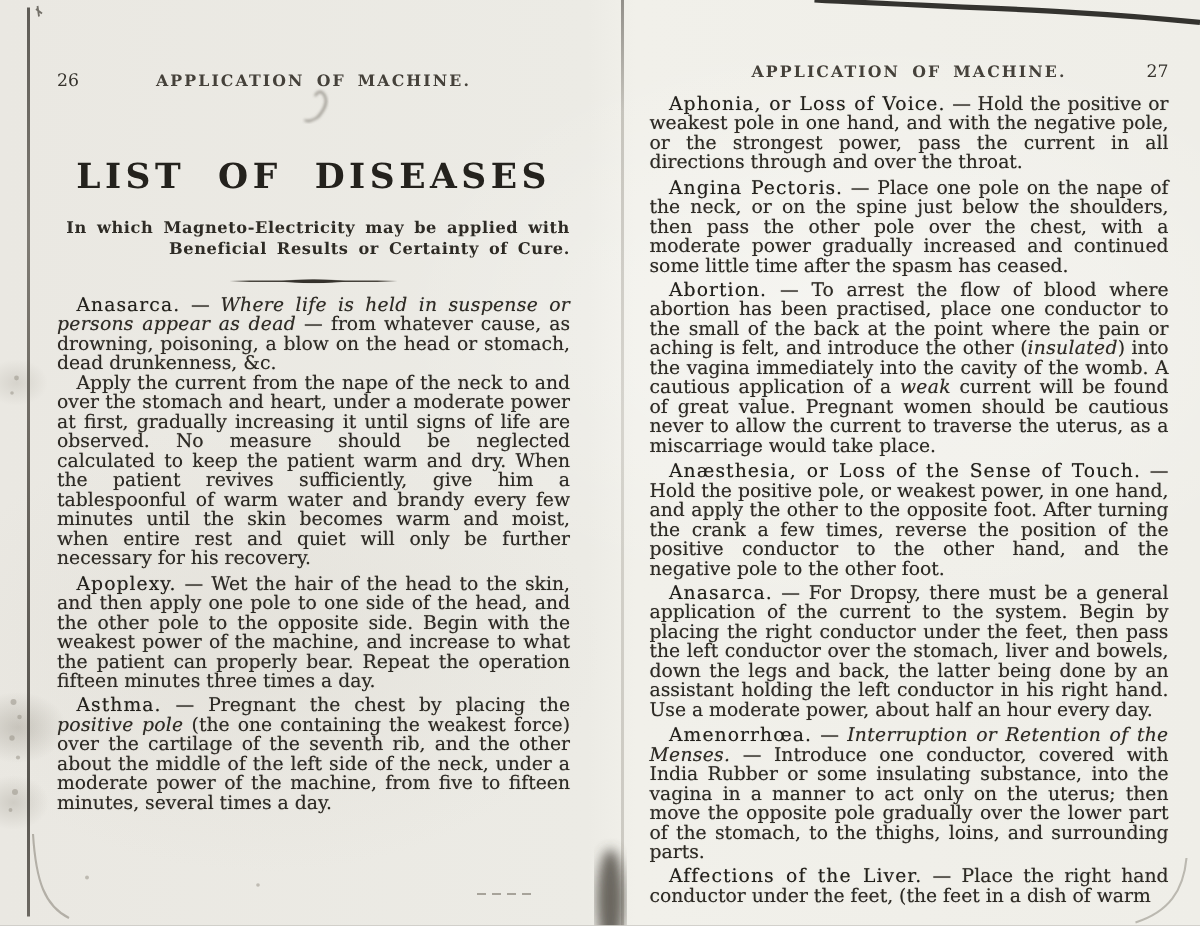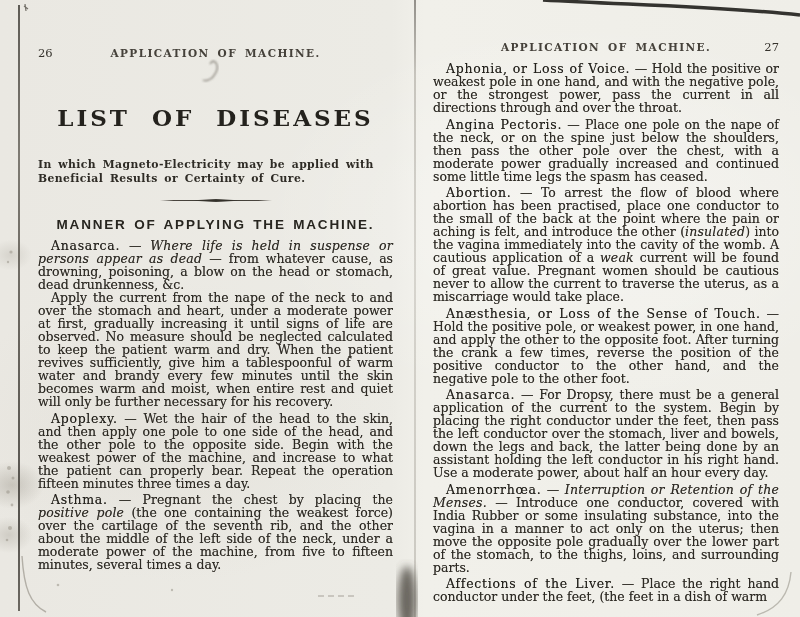--- a/index.html
+++ b/index.html
@@ -29,39 +29,39 @@
   .gutter-line{
     position:absolute;left:414px;top:0;width:2px;height:100%;
     background:linear-gradient(180deg,
       rgba(70,66,60,.55) 0%, rgba(130,125,115,.38) 12%,
       rgba(150,145,135,.30) 45%, rgba(140,135,125,.34) 80%,
       rgba(120,115,105,.30) 100%);
   }
   .artifacts{position:absolute;inset:0;pointer-events:none;}
 
   .page{position:absolute;top:0;box-sizing:border-box;}
-  .page-left{left:20px;width:396px;padding:46px 23px 0 18px;}
+  .page-left{left:20px;width:396px;padding:46px 36px 0 18px;}
   .page-right{left:419px;width:370px;padding:40px 10px 0 14px;}
 
   .running-head{display:flex;align-items:baseline;}
   .pagenum{width:34px;font-size:11.5px;color:#35322c;}
   .pagenum.right{text-align:right;}
   .rh-title{
     flex:1;text-align:center;
     font-size:10.5px;font-weight:700;letter-spacing:1.4px;word-spacing:3px;
     color:#45413a;
   }
 
   .book-title{
     margin:44px 0 0;text-align:center;
     font-size:23px;font-weight:700;letter-spacing:3px;word-spacing:11px;
     color:#24221d;
   }
   .subtitle{
-    margin-top:27px;text-align:left;
+    margin-top:14px;text-align:right;
     font-size:10.8px;font-weight:700;line-height:14px;
     letter-spacing:.4px;word-spacing:2.5px;color:#2e2b25;
   }
   .divider{
     position:relative;margin:13px auto 0;width:112px;height:3px;
   }
   .divider::before{
     content:"";position:absolute;left:0;right:0;top:1px;height:1px;
     background:linear-gradient(90deg,transparent,#4a463f 12%,#3a3731 50%,#4a463f 88%,transparent);
   }
@@ -107,40 +107,39 @@
 
     <h1 class="book-title">LIST OF DISEASES</h1>
 
     <div class="subtitle">
       <div>In which Magneto-Electricity may be applied with</div>
       <div>Beneficial Results or Certainty of Cure.</div>
     </div>
 
     <div class="divider"></div>
 
-    <h2 class="section-heading">MANNER OF APPLYING THE MACHINE.</h2>
 
     <div class="entries">
         <p class="para entry-first"><strong class="term">Anasarca.</strong><span> — </span><em>Where life is held in suspense or persons appear as dead</em><span> — from whatever cause, as drowning, poisoning, a blow on the head or stomach, dead drunkenness, &amp;c.</span></p>
         <p class="para"><span>Apply the current from the nape of the neck to and over the stomach and heart, under a moderate power at first, gradually increasing it until signs of life are observed.  No measure should be neglected calculated to keep the patient warm and dry.  When the patient revives sufficiently, give him a tablespoonful of warm water and brandy every few minutes until the skin becomes warm and moist, when entire rest and quiet will only be further necessary for his recovery.</span></p>
         <p class="para entry-first"><strong class="term">Apoplexy.</strong><span> — Wet the hair of the head to the skin, and then apply one pole to one side of the head, and the other pole to the opposite side.  Begin with the weakest power of the machine, and increase to what the patient can properly bear.  Repeat the operation fifteen minutes three times a day.</span></p>
         <p class="para entry-first"><strong class="term">Asthma.</strong><span> — Pregnant the chest by placing the </span><em>positive pole</em><span> (the one containing the weakest force) over the cartilage of the seventh rib, and the other about the middle of the left side of the neck, under a moderate power of the machine, from five to fifteen minutes, several times a day.</span></p>
       </div>
   </div>
 
   <div class="page page-right">
     <div class="running-head">
       <span class="pagenum"></span>
       <span class="rh-title">APPLICATION OF MACHINE.</span>
       <span class="pagenum right">27</span>
     </div>
 
     <div class="entries">
         <p class="para entry-first"><strong class="term">Aphonia, or Loss of Voice.</strong><span> — Hold the positive or weakest pole in one hand, and with the negative pole, or the strongest power, pass the current in all directions through and over the throat.</span></p>
-        <p class="para entry-first"><strong class="term">Angina Pectoris.</strong><span> — Place one pole on the nape of the neck, or on the spine just below the shoulders, then pass the other pole over the chest, with a moderate power gradually increased and continued some little time legs the spasm has ceased.</span></p>
+        <p class="para entry-first"><strong class="term">Angina Pectoris.</strong><span> — Place one pole on the nape of the neck, or on the spine just below the shoulders, then pass the other pole over the chest, with a moderate power gradually increased and continued some little time after the spasm has ceased.</span></p>
         <p class="para entry-first"><strong class="term">Abortion.</strong><span> — To arrest the flow of blood where abortion has been practised, place one conductor to the small of the back at the point where the pain or aching is felt, and introduce the other (</span><em>insulated</em><span>) into the vagina immediately into the cavity of the womb.  A cautious application of a </span><em>weak</em><span> current will be found of great value.  Pregnant women should be cautious never to allow the current to traverse the uterus, as a miscarriage would take place.</span></p>
         <p class="para entry-first"><strong class="term">Anæsthesia, or Loss of the Sense of Touch.</strong><span> — Hold the positive pole, or weakest power, in one hand, and apply the other to the opposite foot.  After turning the crank a few times, reverse the position of the positive conductor to the other hand, and the negative pole to the other foot.</span></p>
         <p class="para entry-first"><strong class="term">Anasarca.</strong><span> — For Dropsy, there must be a general application of the current to the system.  Begin by placing the right conductor under the feet, then pass the left conductor over the stomach, liver and bowels, down the legs and back, the latter being done by an assistant holding the left conductor in his right hand.  Use a moderate power, about half an hour every day.</span></p>
         <p class="para entry-first"><strong class="term">Amenorrhœa.</strong><span> — </span><em>Interruption or Retention of the Menses.</em><span> — Introduce one conductor, covered with India Rubber or some insulating substance, into the vagina in a manner to act only on the uterus; then move the opposite pole gradually over the lower part of the stomach, to the thighs, loins, and surrounding parts.</span></p>
         <p class="para entry-first"><strong class="term">Affections of the Liver.</strong><span> — Place the right hand conductor under the feet, (the feet in a dish of warm</span></p>
       </div>
   </div>
 
   <svg class="artifacts" width="800" height="617" viewBox="0 0 800 617" xmlns="http://www.w3.org/2000/svg">
     <defs>

